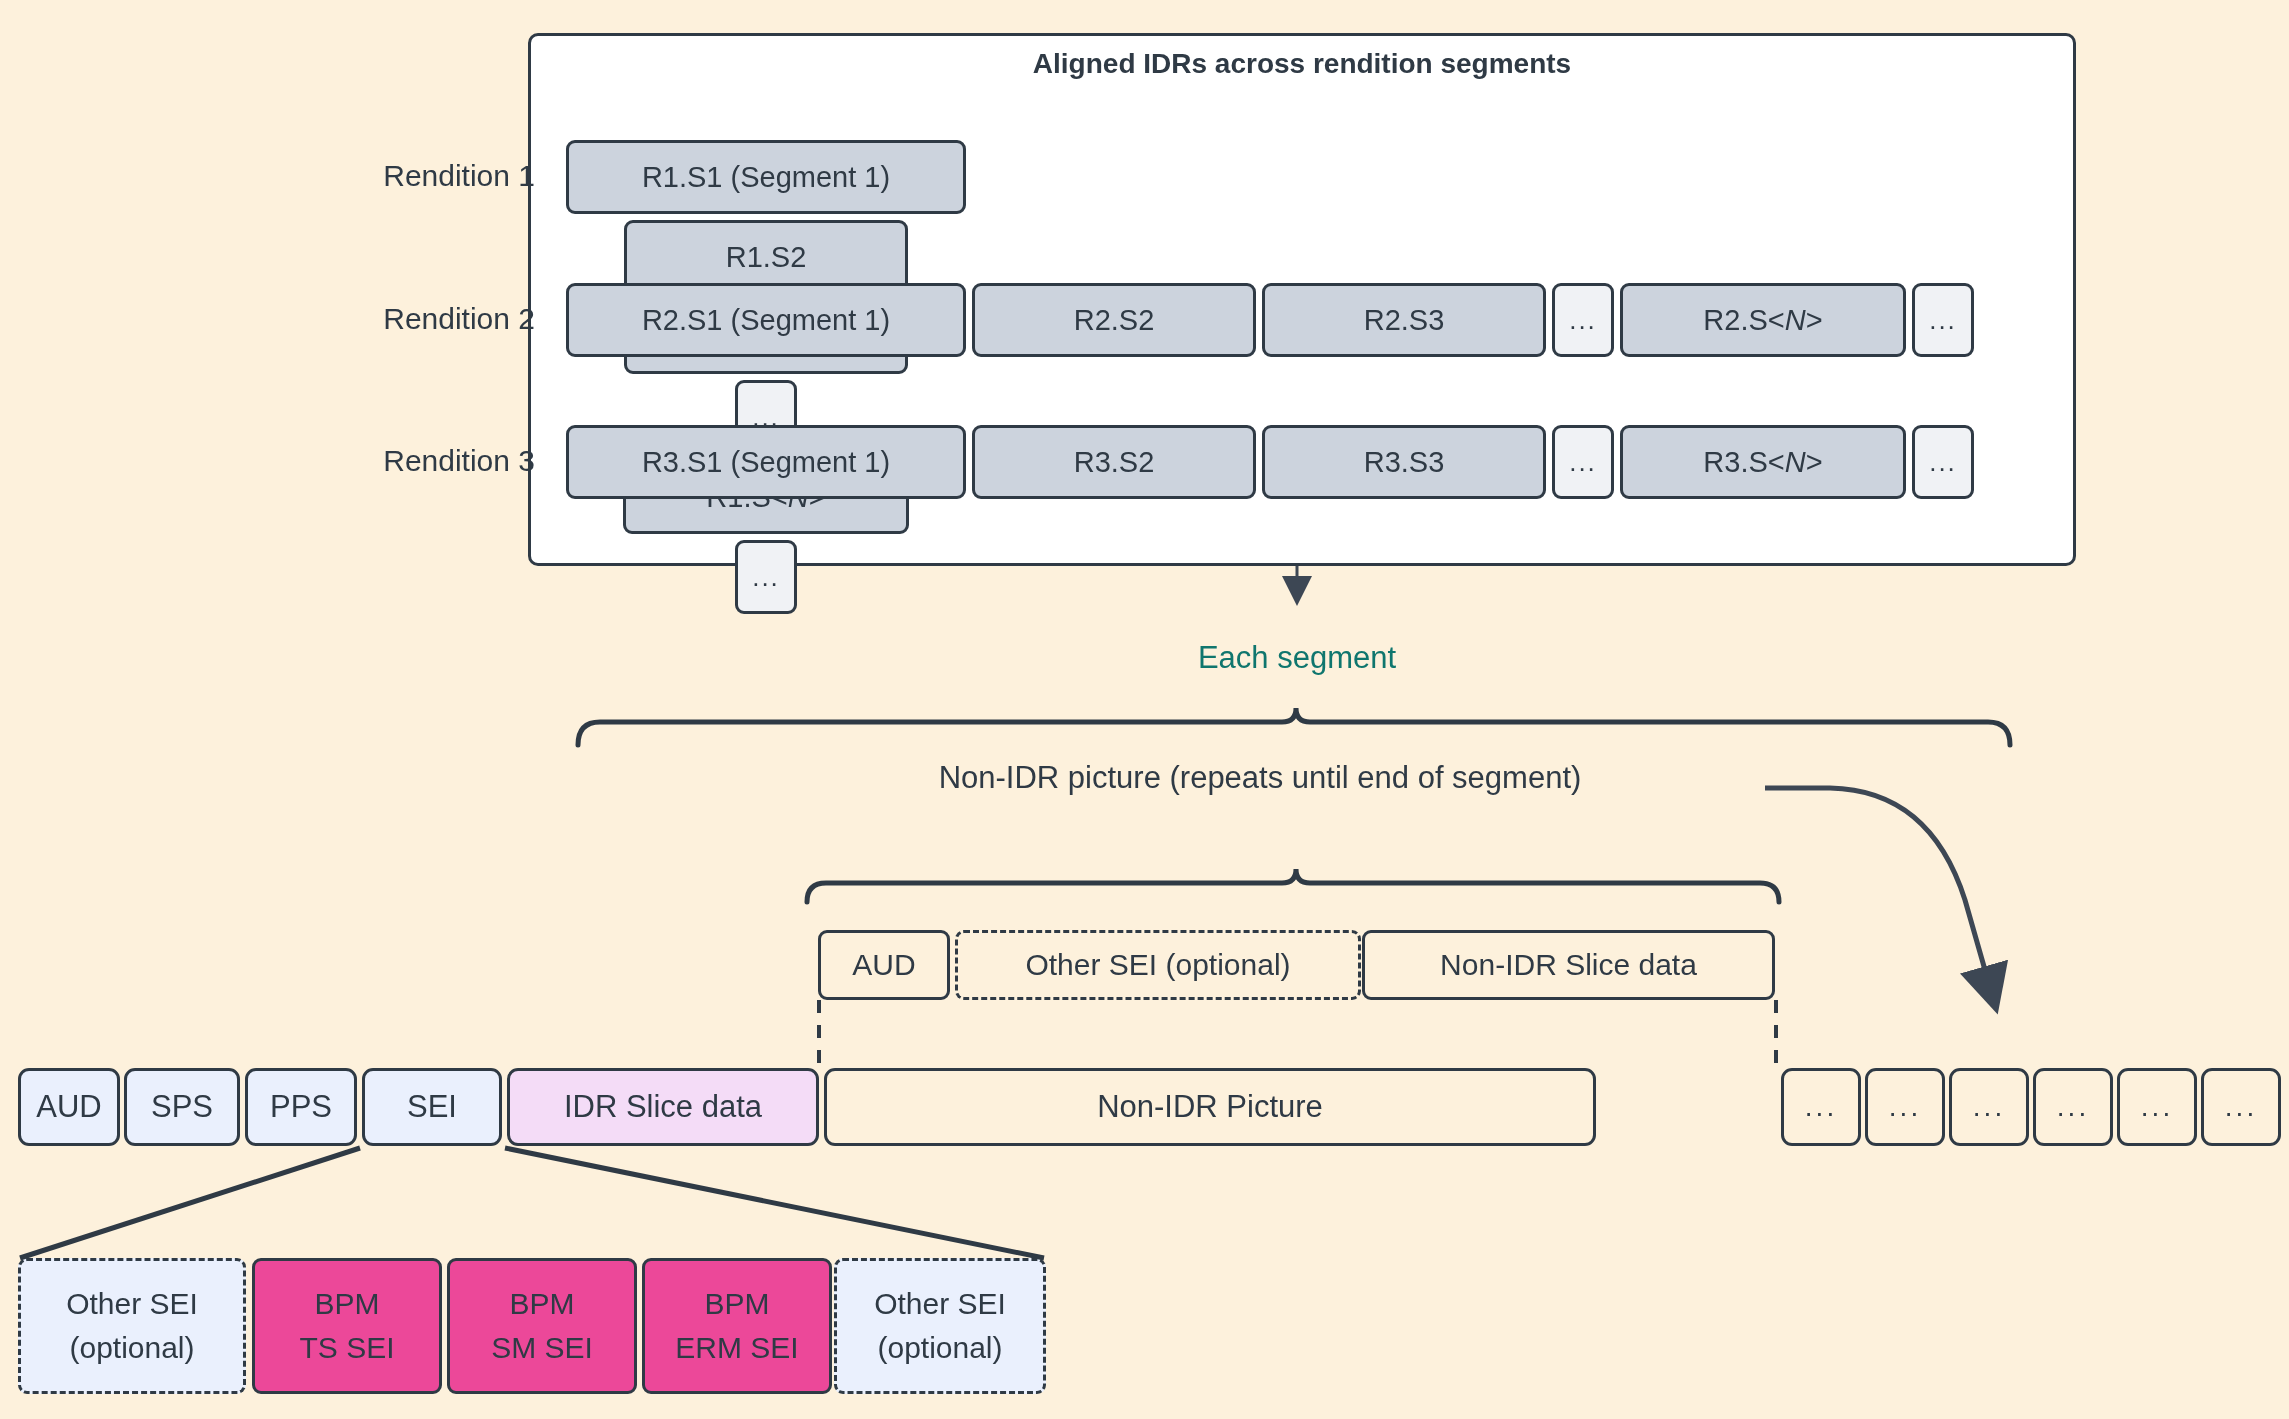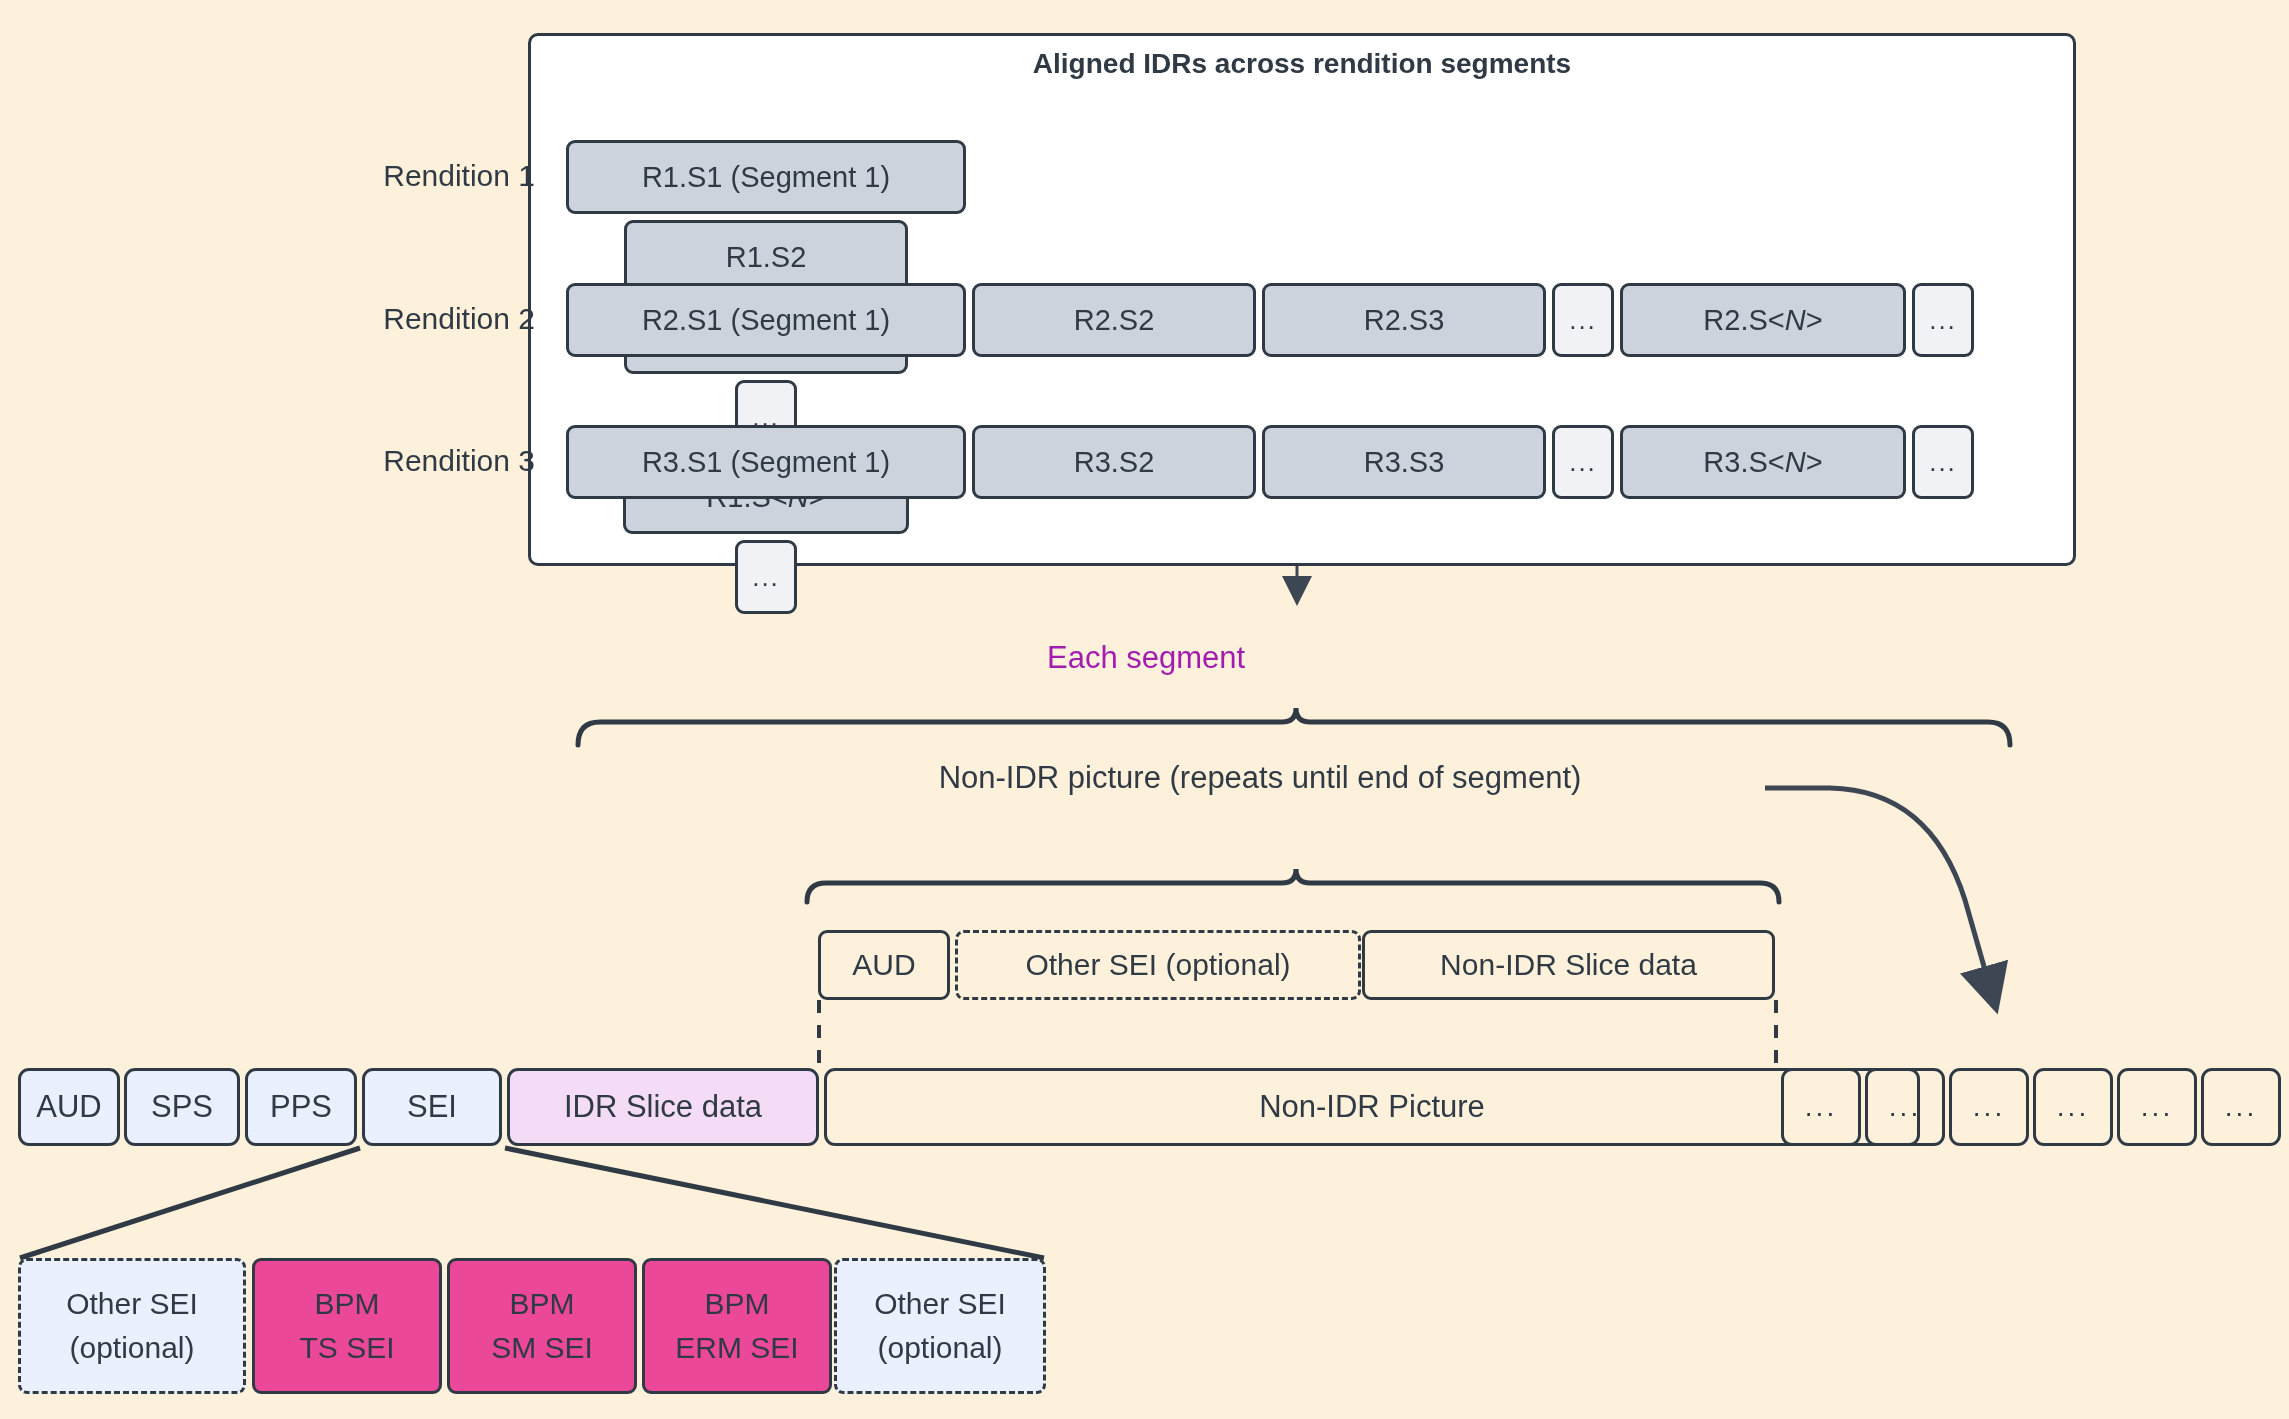--- a/index.html
+++ b/index.html
@@ -35,22 +35,22 @@
   }
   .seg.ell{background:#f0f2f5;width:62px;font-size:26px;letter-spacing:2px;}
   .seg.w1{width:400px;}
   .seg.w2{width:284px;}
   .seg.w3{width:284px;}
   .seg.wN{width:286px;}
   .ital{font-style:italic;}
 
   
   #each-seg-label{
-    left:1047px;top:640px;width:500px;
-    font-size:31px;color:#a21caf;
+    left:1047px;top:640px;width:500px;text-align:center;
+    font-size:31px;color:#0f766e;
   }
 
   
   #nonidr-repeat-label{
     left:760px;top:760px;width:1000px;text-align:center;
     font-size:31px;color:#2f3a45;
   }
 
   
   .nal{
@@ -133,21 +133,21 @@
 
   <div class="abs nal" style="left:818px;top:930px;width:132px;">AUD</div>
   <div class="abs nal" style="left:1362px;top:930px;width:413px;">Non-IDR Slice data</div>
   <div class="abs nal dash" style="left:955px;top:930px;width:406px;">Other SEI (optional)</div>
 
   <div class="abs mnal blue" style="left:18px;top:1068px;width:102px;">AUD</div>
   <div class="abs mnal blue" style="left:124px;top:1068px;width:116px;">SPS</div>
   <div class="abs mnal blue" style="left:245px;top:1068px;width:112px;">PPS</div>
   <div class="abs mnal blue" style="left:362px;top:1068px;width:140px;">SEI</div>
   <div class="abs mnal purple" style="left:507px;top:1068px;width:312px;">IDR Slice data</div>
-  <div class="abs mnal plain" style="left:824px;top:1068px;width:1096px;">Non-IDR Picture</div>
+  <div class="abs mnal plain" style="left:824px;top:1068px;width:772px;">Non-IDR Picture</div>
   <div class="abs mnal plain dots" style="left:1781px;top:1068px;width:80px;">...</div>
   <div class="abs mnal plain dots" style="left:1865px;top:1068px;width:80px;">...</div>
   <div class="abs mnal plain dots" style="left:1949px;top:1068px;width:80px;">...</div>
   <div class="abs mnal plain dots" style="left:2033px;top:1068px;width:80px;">...</div>
   <div class="abs mnal plain dots" style="left:2117px;top:1068px;width:80px;">...</div>
   <div class="abs mnal plain dots" style="left:2201px;top:1068px;width:80px;">...</div>
 
   <div class="abs sei-box sei-blue" style="left:18px;top:1258px;width:228px;">
     <span>Other SEI</span>
     <span>(optional)</span>

